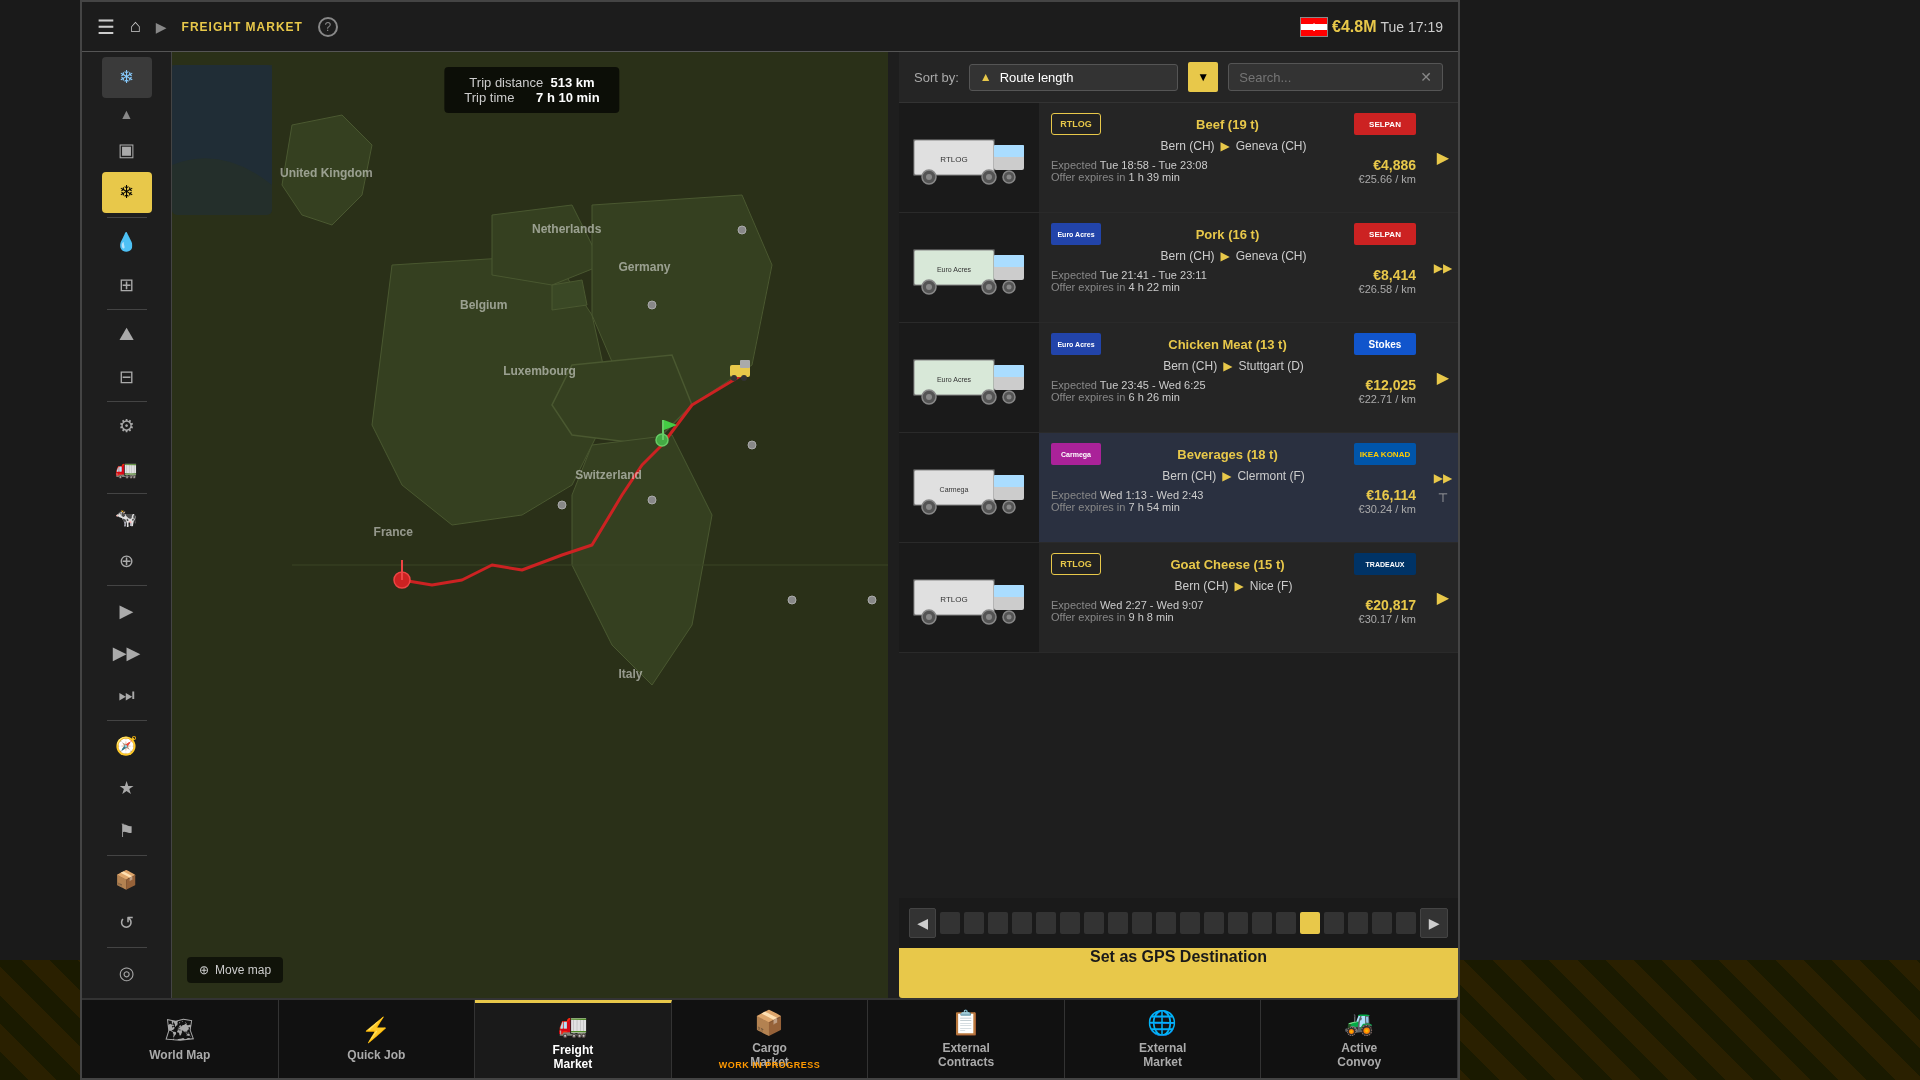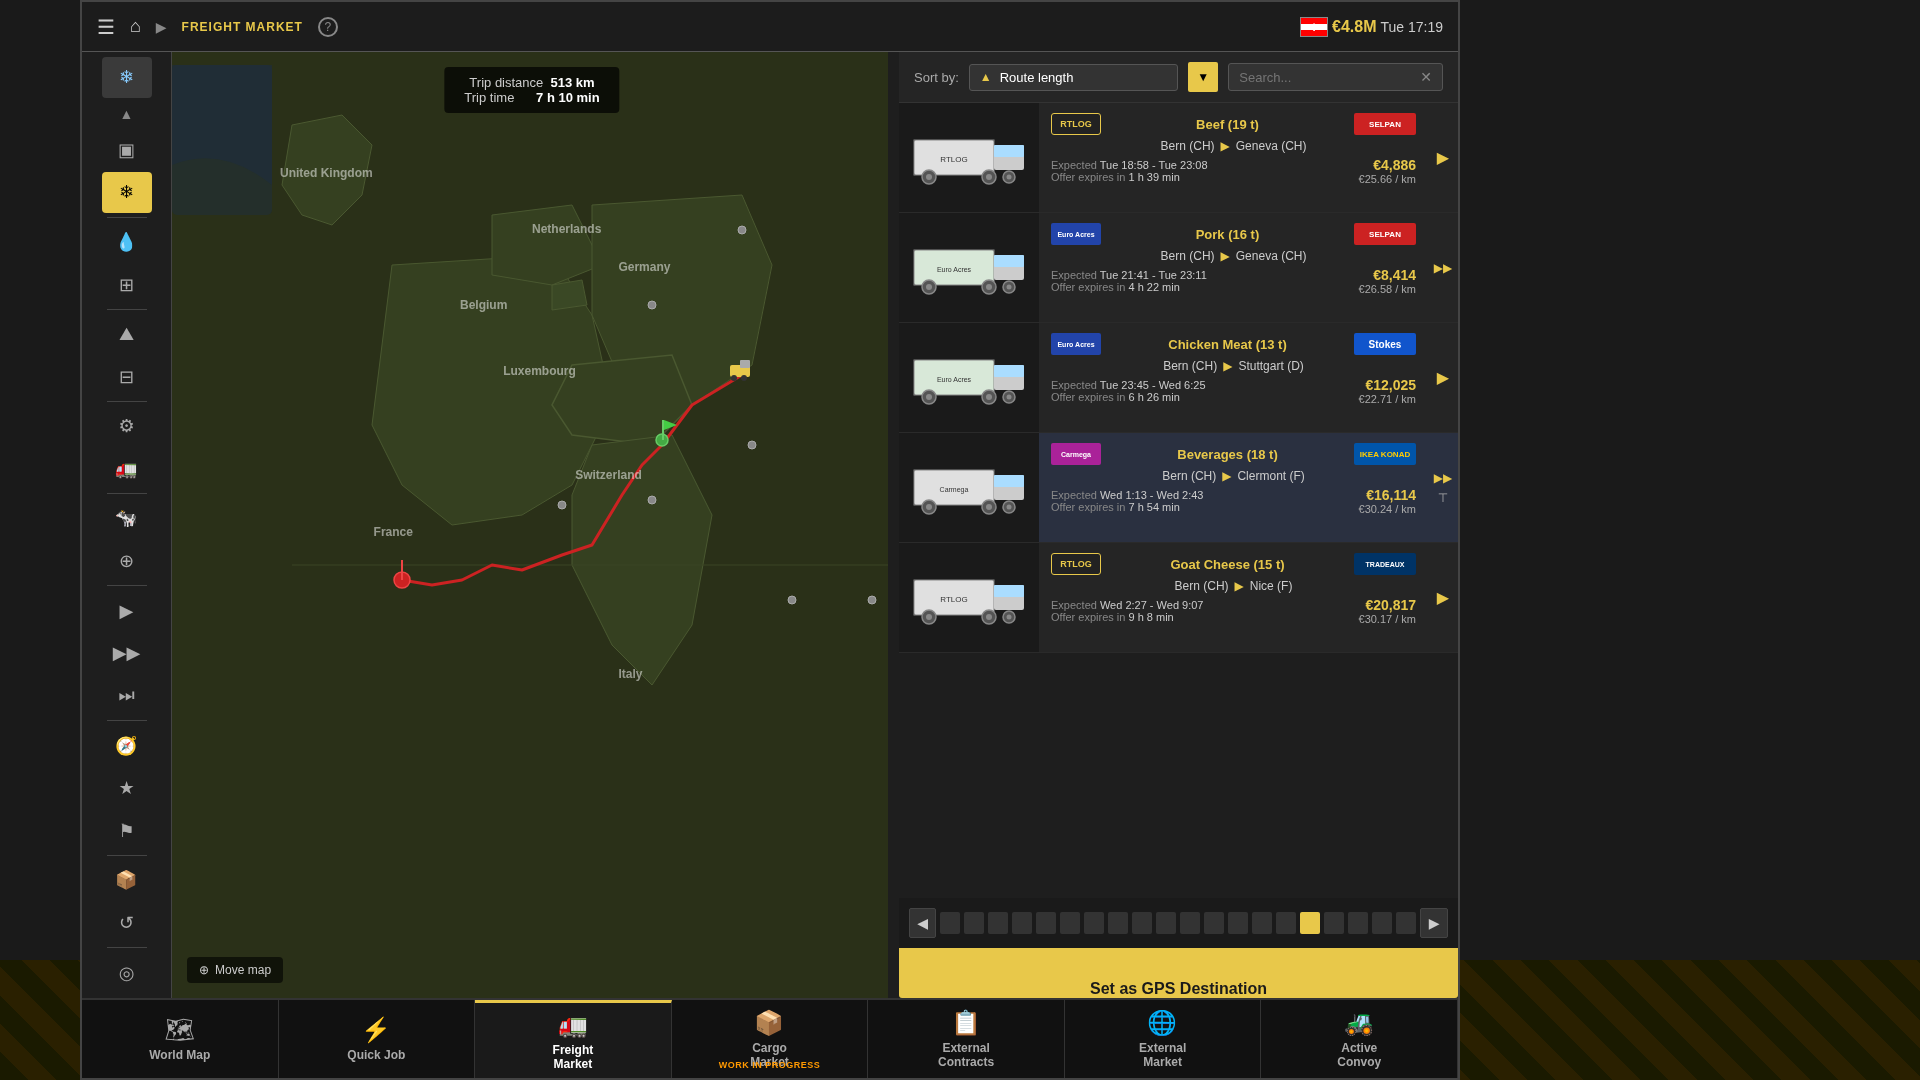--- a/index.html
+++ b/index.html
@@ -442,21 +442,21 @@
       border-radius: 2px;
       cursor: pointer;
     }
     .page-dot.current { background: #e8c84a; }
 
     
     .gps-btn {
       height: 50px;
       background: #e8c84a;
       display: flex;
-      align-items: flex-end;
+      align-items: flex-start;
       justify-content: center;
       cursor: pointer;
       font-size: 16px;
       font-weight: bold;
       color: #1a1a1a;
       border-radius: 0 0 3px 3px;
     }
 
     
     .bottom-bar {

